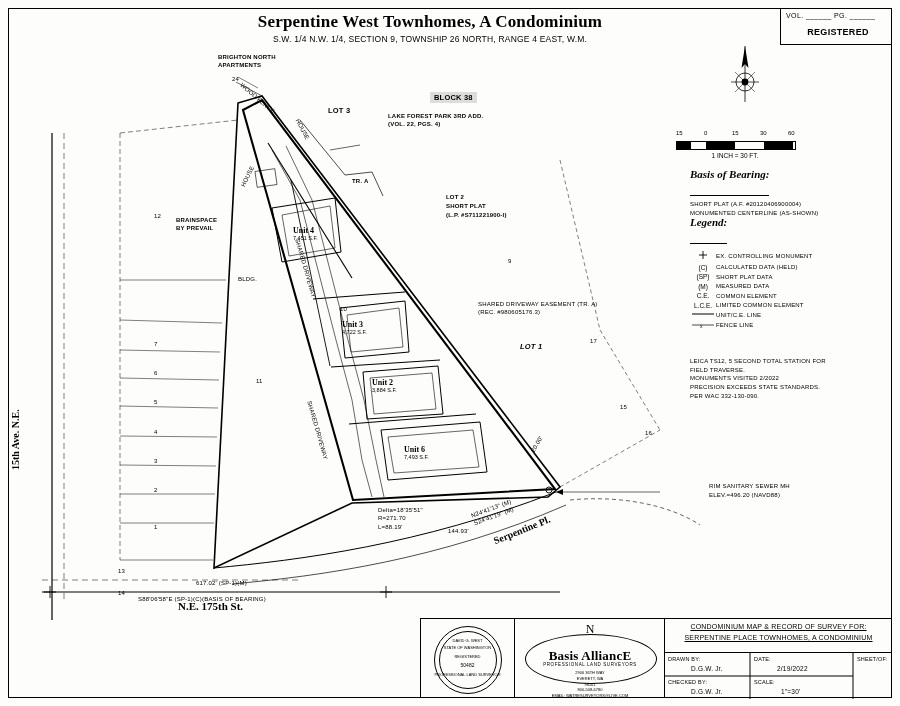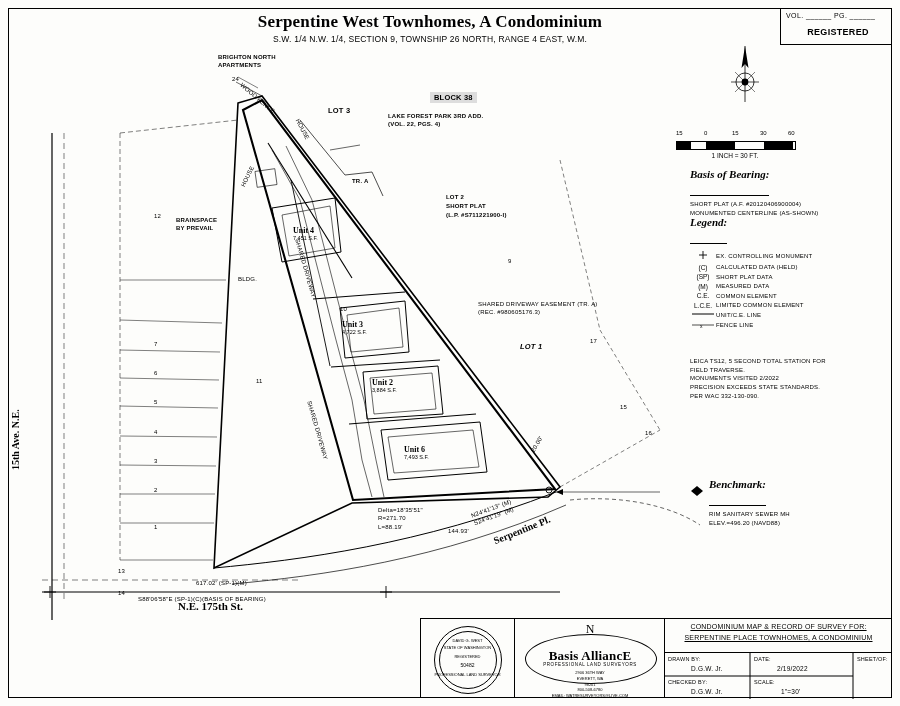--- a/index.html
+++ b/index.html
@@ -321,28 +321,20 @@
     <div class="panel-line" style="margin-top:5px;">
       <div>LEICA TS12, 5 SECOND TOTAL STATION FOR</div>
       <div>FIELD TRAVERSE.</div>
       <div>MONUMENTS VISITED 2/2022</div>
       <div>PRECISION EXCEEDS STATE STANDARDS.</div>
       <div>PER WAC 332-130-090.</div>
     </div>
   </div>
 
   <div id="bench-wrap">
-    <div style="display:flex;align-items:center;">
-      <span style="margin-right:5px;">
-        <svg width="14" height="12" viewBox="0 0 14 12">
-            <polygon points="7,1 13,6 7,11 1,6" fill="#000"></polygon>
-          </svg>
-      </span>
-      <span class="panel-title"><span class="panel-underline">Benchmark:</span></span>
-    </div>
     <div class="panel-line" style="margin-top:4px;margin-left:19px;">
       <div>RIM SANITARY SEWER MH</div>
       <div>ELEV.=496.20 (NAVD88)</div>
     </div>
   </div>
 
   <svg class="abs" style="left:0;top:0;" width="900" height="706">
 
     <polygon points="238,103 262,96 560,487 548,497 352,503 214,568" fill="none" stroke="#000" stroke-width="1.6"></polygon>
 

